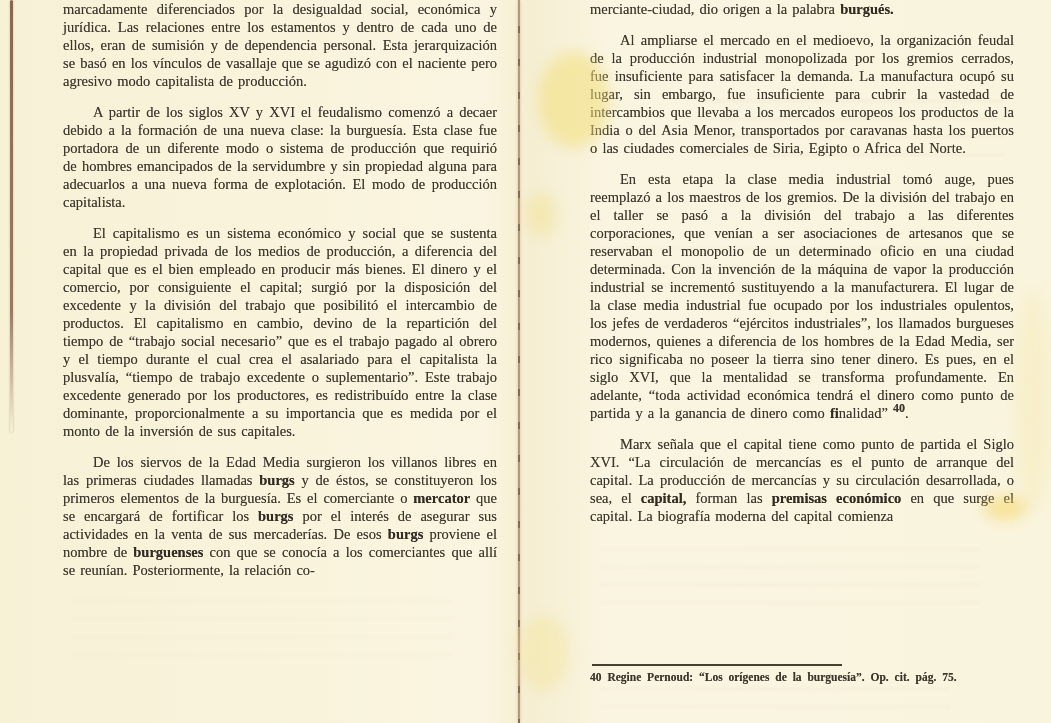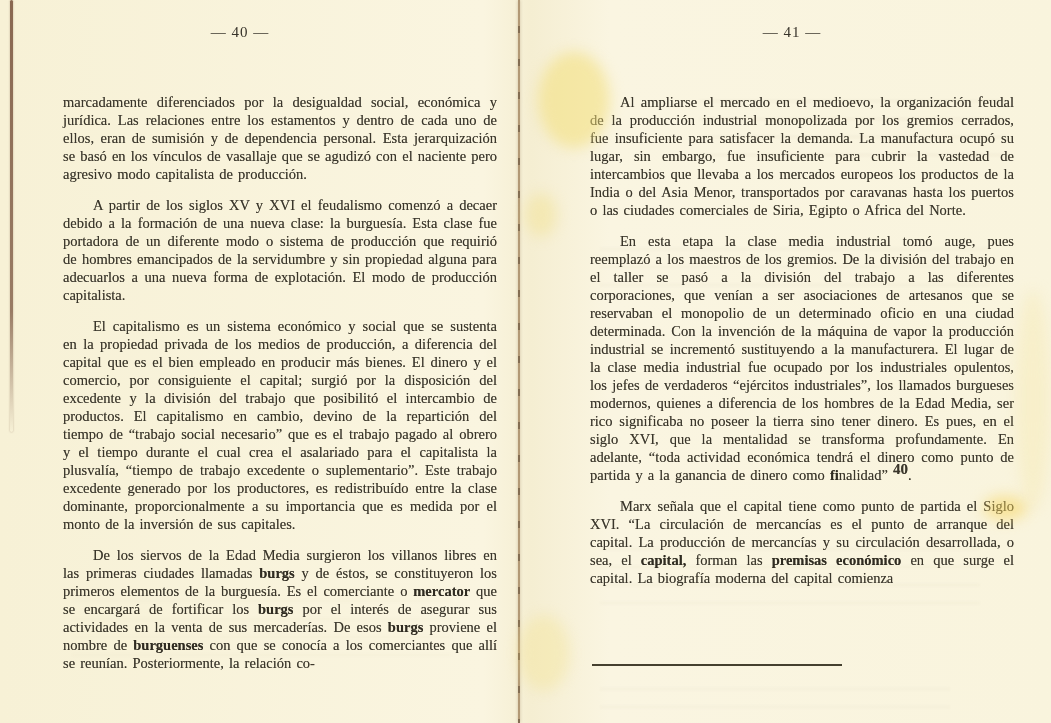--- a/index.html
+++ b/index.html
@@ -19,21 +19,21 @@
   .page-left  .page-number { transform:translateX(-40px); }
   .page-right .page-number { transform:translateX(-10px); }
   .text-block p {
     margin:0 0 13px 0;
     font-size:14.5px; line-height:18px;
     text-align:justify; word-spacing:1.5px;
     text-shadow:0 0 0.5px rgba(58,54,43,.55);
   }
   .text-block p.indent { text-indent:30px; }
   .text-block b { font-weight:700; color:#2f2b21; }
-  .text-block sup { font-size:15px; font-weight:700; line-height:0; vertical-align:super; }
+  .text-block sup { font-size:12px; font-weight:700; line-height:0; vertical-align:super; }
   .footnote {
     position:absolute; top:664px; left:0; width:100%;
   }
   .footnote-rule { width:250px; height:2px; background:#45402f; margin:0 0 5px 2px; }
   .footnote-text {
     font-size:11.5px; font-weight:700; word-spacing:3px; color:#3a352a;
     text-shadow:0 0 0.5px rgba(58,54,43,.5);
   }
   
   .gutter-line {
@@ -61,38 +61,38 @@
   .bleed-3 { left:600px; top:548px; width:380px; height:62px; opacity:.4; }
   .bleed-4 { left:72px;  top:600px; width:380px; height:60px; opacity:.28; }
   .bleed-5 { left:600px; top:688px; width:350px; height:28px; opacity:.45; }
 </style>
 </head>
 <body>
 
 <div class="scan">
 
   <div class="page page-left">
-    <div class="page-number">— 40 —</div>
     <div class="text-block">
         <p class="">marcadamente diferenciados por la desigualdad social, económica y jurídica. Las relaciones entre los estamentos y dentro de cada uno de ellos, eran de sumisión y de dependencia personal.  Esta jerarquización se basó en los vínculos de vasallaje que se agudizó con el naciente pero agresivo modo capitalista de producción.</p>
         <p class="indent">A partir de los siglos XV y XVI el feudalismo comenzó a decaer debido a la formación de una nueva clase: la burguesía. Esta clase fue portadora de un diferente modo o sistema de producción que requirió de hombres emancipados de la servidumbre y sin propiedad alguna para adecuarlos a una nueva forma de explotación. El modo de producción capitalista.</p>
         <p class="indent">El capitalismo es un sistema económico y social que se sustenta en la propiedad privada de los medios de producción, a diferencia del capital que es el bien empleado en producir más bienes. El dinero y el comercio, por consiguiente el capital; surgió por la disposición del excedente y la división del trabajo que posibilitó el intercambio de productos. El capitalismo en cambio, devino de la repartición del tiempo de “trabajo social necesario” que es el trabajo pagado al obrero y el tiempo durante el cual crea el asalariado para el capitalista la plusvalía, “tiempo de trabajo excedente o suplementario”. Este trabajo excedente generado por los productores, es redistribuído entre la clase dominante, proporcionalmente a su importancia que es medida por el monto de la inversión de sus capitales.</p>
         <p class="indent">De los siervos de la Edad Media surgieron los villanos libres en las primeras ciudades llamadas <b>burgs</b> y de éstos, se constituyeron los primeros elementos de la burguesía.  Es el comerciante o <b>mercator</b> que se encargará de fortificar los <b>burgs</b> por el interés de asegurar sus actividades en la venta de sus mercaderías. De esos <b>burgs</b> proviene el nombre de <b>burguenses</b> con que se conocía a los comerciantes que allí se reunían. Posteriormente, la relación co-</p>
       </div>
   </div>
 
   <div class="page page-right">
-    <div class="page-number">— 41 —</div>
     <div class="text-block">
+        <p class="">merciante-ciudad, dio origen a la palabra <b>burgués.</b></p>
         <p class="indent">Al ampliarse el mercado en el medioevo, la organización feudal de la producción industrial monopolizada por los gremios cerrados, fue insuficiente para satisfacer la demanda. La manufactura ocupó su lugar, sin embargo, fue insuficiente para cubrir la vastedad de intercambios que llevaba a los mercados europeos los productos de la India o del Asia Menor, transportados por caravanas hasta los puertos o las ciudades comerciales de Siria, Egipto o Africa del Norte.</p>
         <p class="indent">En esta etapa la clase media industrial tomó auge, pues reemplazó a los maestros de los gremios. De la división del trabajo en el taller se pasó a la división del trabajo a las diferentes corporaciones, que venían a ser asociaciones de artesanos que se reservaban el monopolio de un determinado oficio en una ciudad determinada. Con la invención de la máquina de vapor la producción industrial se incrementó sustituyendo a la manufacturera. El lugar de la clase media industrial fue ocupado por los industriales opulentos, los jefes de verdaderos “ejércitos industriales”, los llamados burgueses modernos, quienes a diferencia de los hombres de la Edad Media, ser rico significaba no poseer la tierra sino tener dinero. Es pues, en el siglo XVI, que la mentalidad se transforma profundamente. En adelante, “toda actividad económica tendrá el dinero como punto de partida y a la ganancia de dinero como <b>fi</b>nalidad” <sup>40</sup>.</p>
         <p class="indent">Marx señala que el capital tiene como punto de partida el Siglo XVI. “La circulación de mercancías es el punto de arranque del capital.  La producción de mercancías y su circulación desarrollada, o sea, el <b>capital,</b> forman las <b>premisas económico</b> en que surge el capital. La biografía moderna del capital comienza</p>
       </div>
     <div class="footnote">
       <div class="footnote-rule"></div>
+      <div class="footnote-text"><b>40  Regine Pernoud: “Los orígenes de la burguesía”. Op. cit. pág. 75.</b></div>
     </div>
   </div>
 
   <div class="gutter-line"></div>
   <div class="edge-line"></div>
 
   <div class="stain stain-1"></div>
   <div class="stain stain-2"></div>
   <div class="stain stain-3"></div>
   <div class="stain stain-4"></div>

